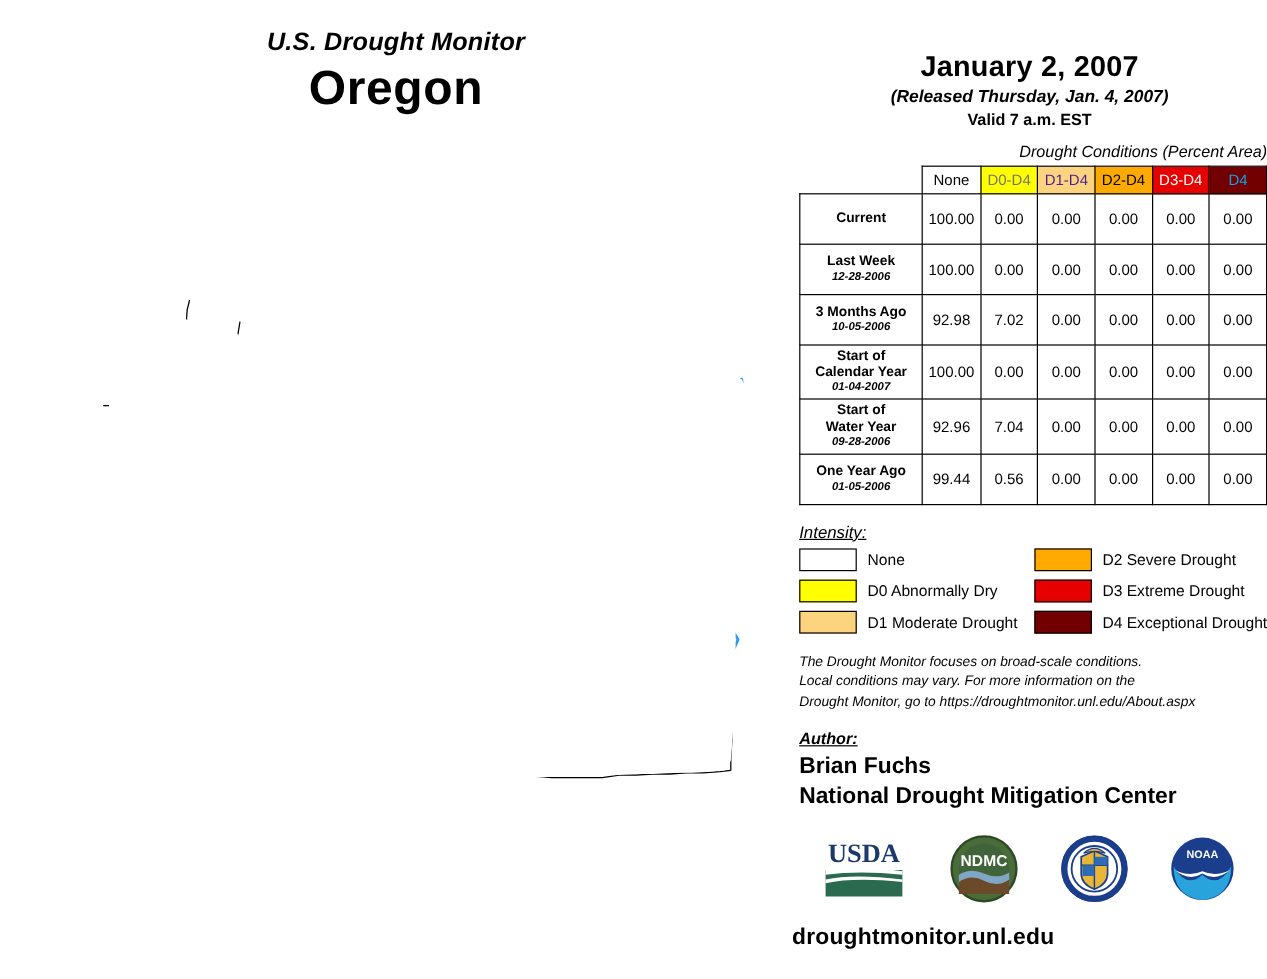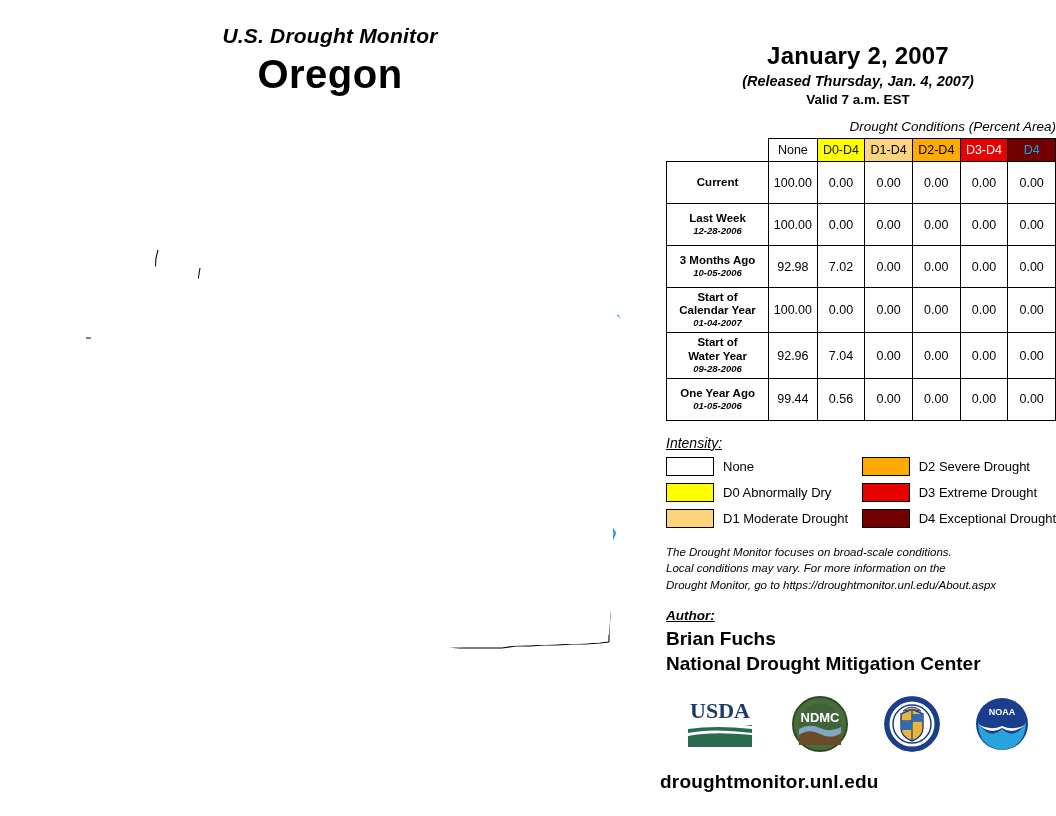--- a/index.html
+++ b/index.html
@@ -50,22 +50,22 @@
   #dm-table .rowlabel{
     width:100px;font-weight:bold;font-size:11.5px;line-height:1.15;
     padding:3px 2px;
   }
   #dm-table .rowlabel .sub{
     display:block;font-size:9.5px;font-style:italic;font-weight:bold;
     margin-top:1px;
   }
   #dm-table tbody td.val{width:48px;height:41px;font-size:12.5px;}
   .hdr-none{background:#ffffff;color:#000;}
-  .hdr-d0{background:#FFFF00;color:#0f172a;}
-  .hdr-d1{background:#FCD37F;color:#000000;}
+  .hdr-d0{background:#FFFF00;color:#737373;}
+  .hdr-d1{background:#FCD37F;color:#4c1d95;}
   .hdr-d2{background:#FFAA00;color:#000;}
   .hdr-d3{background:#E60000;color:#fff;}
   .hdr-d4{background:#730000;color:#0ea5e9;}
 
   
   #legend{margin-top:14px;margin-left:6px;}
   #legend-title{
     font-size:14px;font-style:italic;font-weight:normal;
     text-decoration:underline;margin-bottom:6px;
   }

